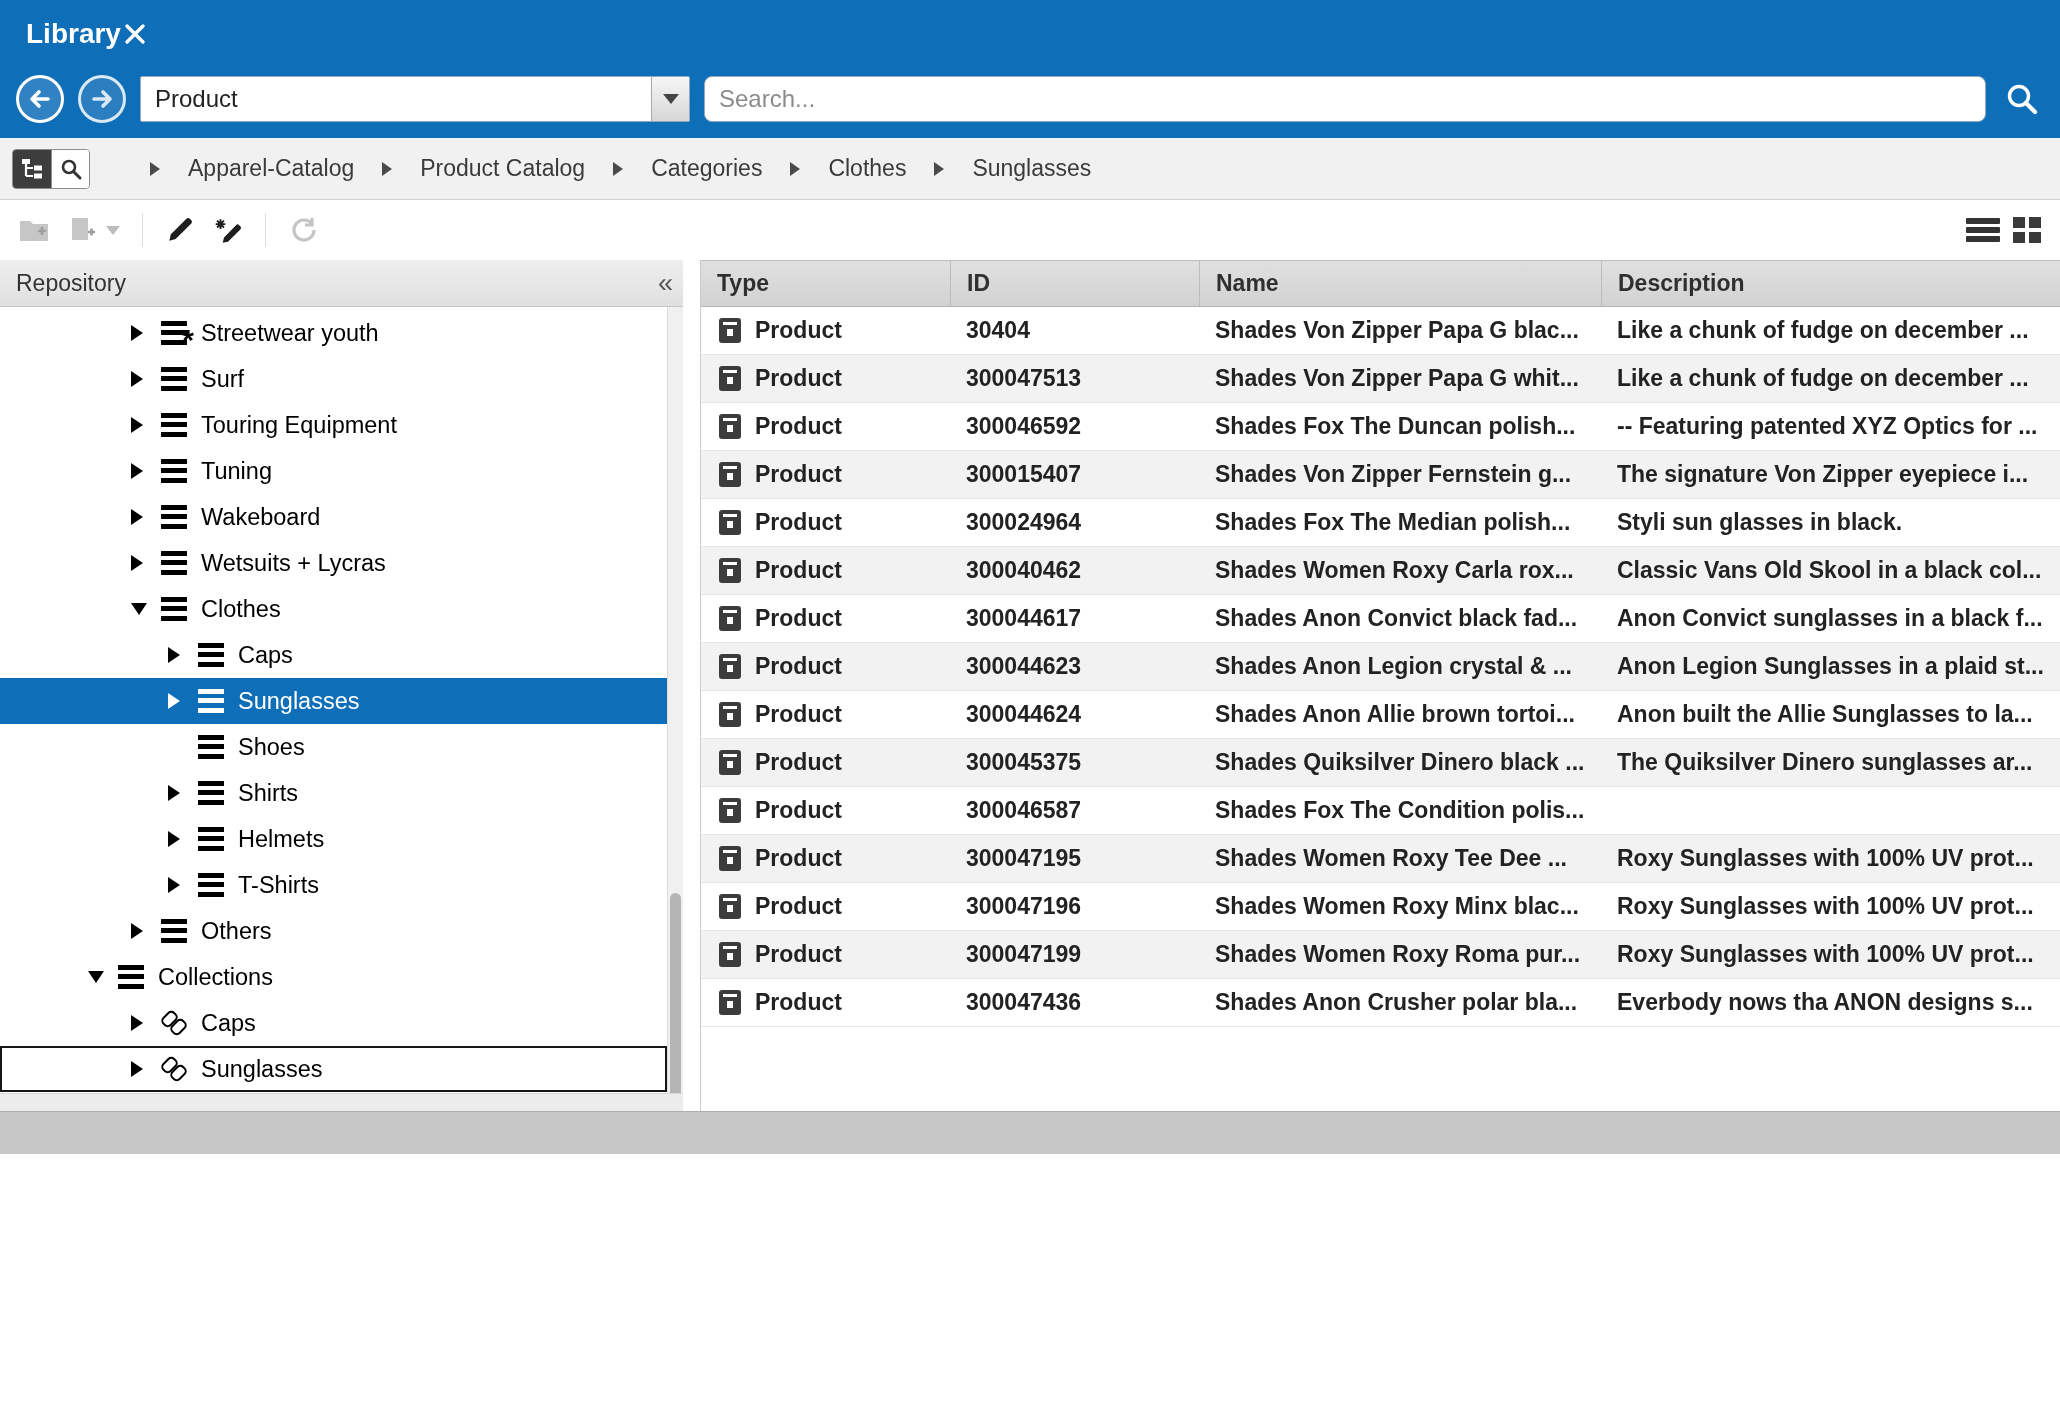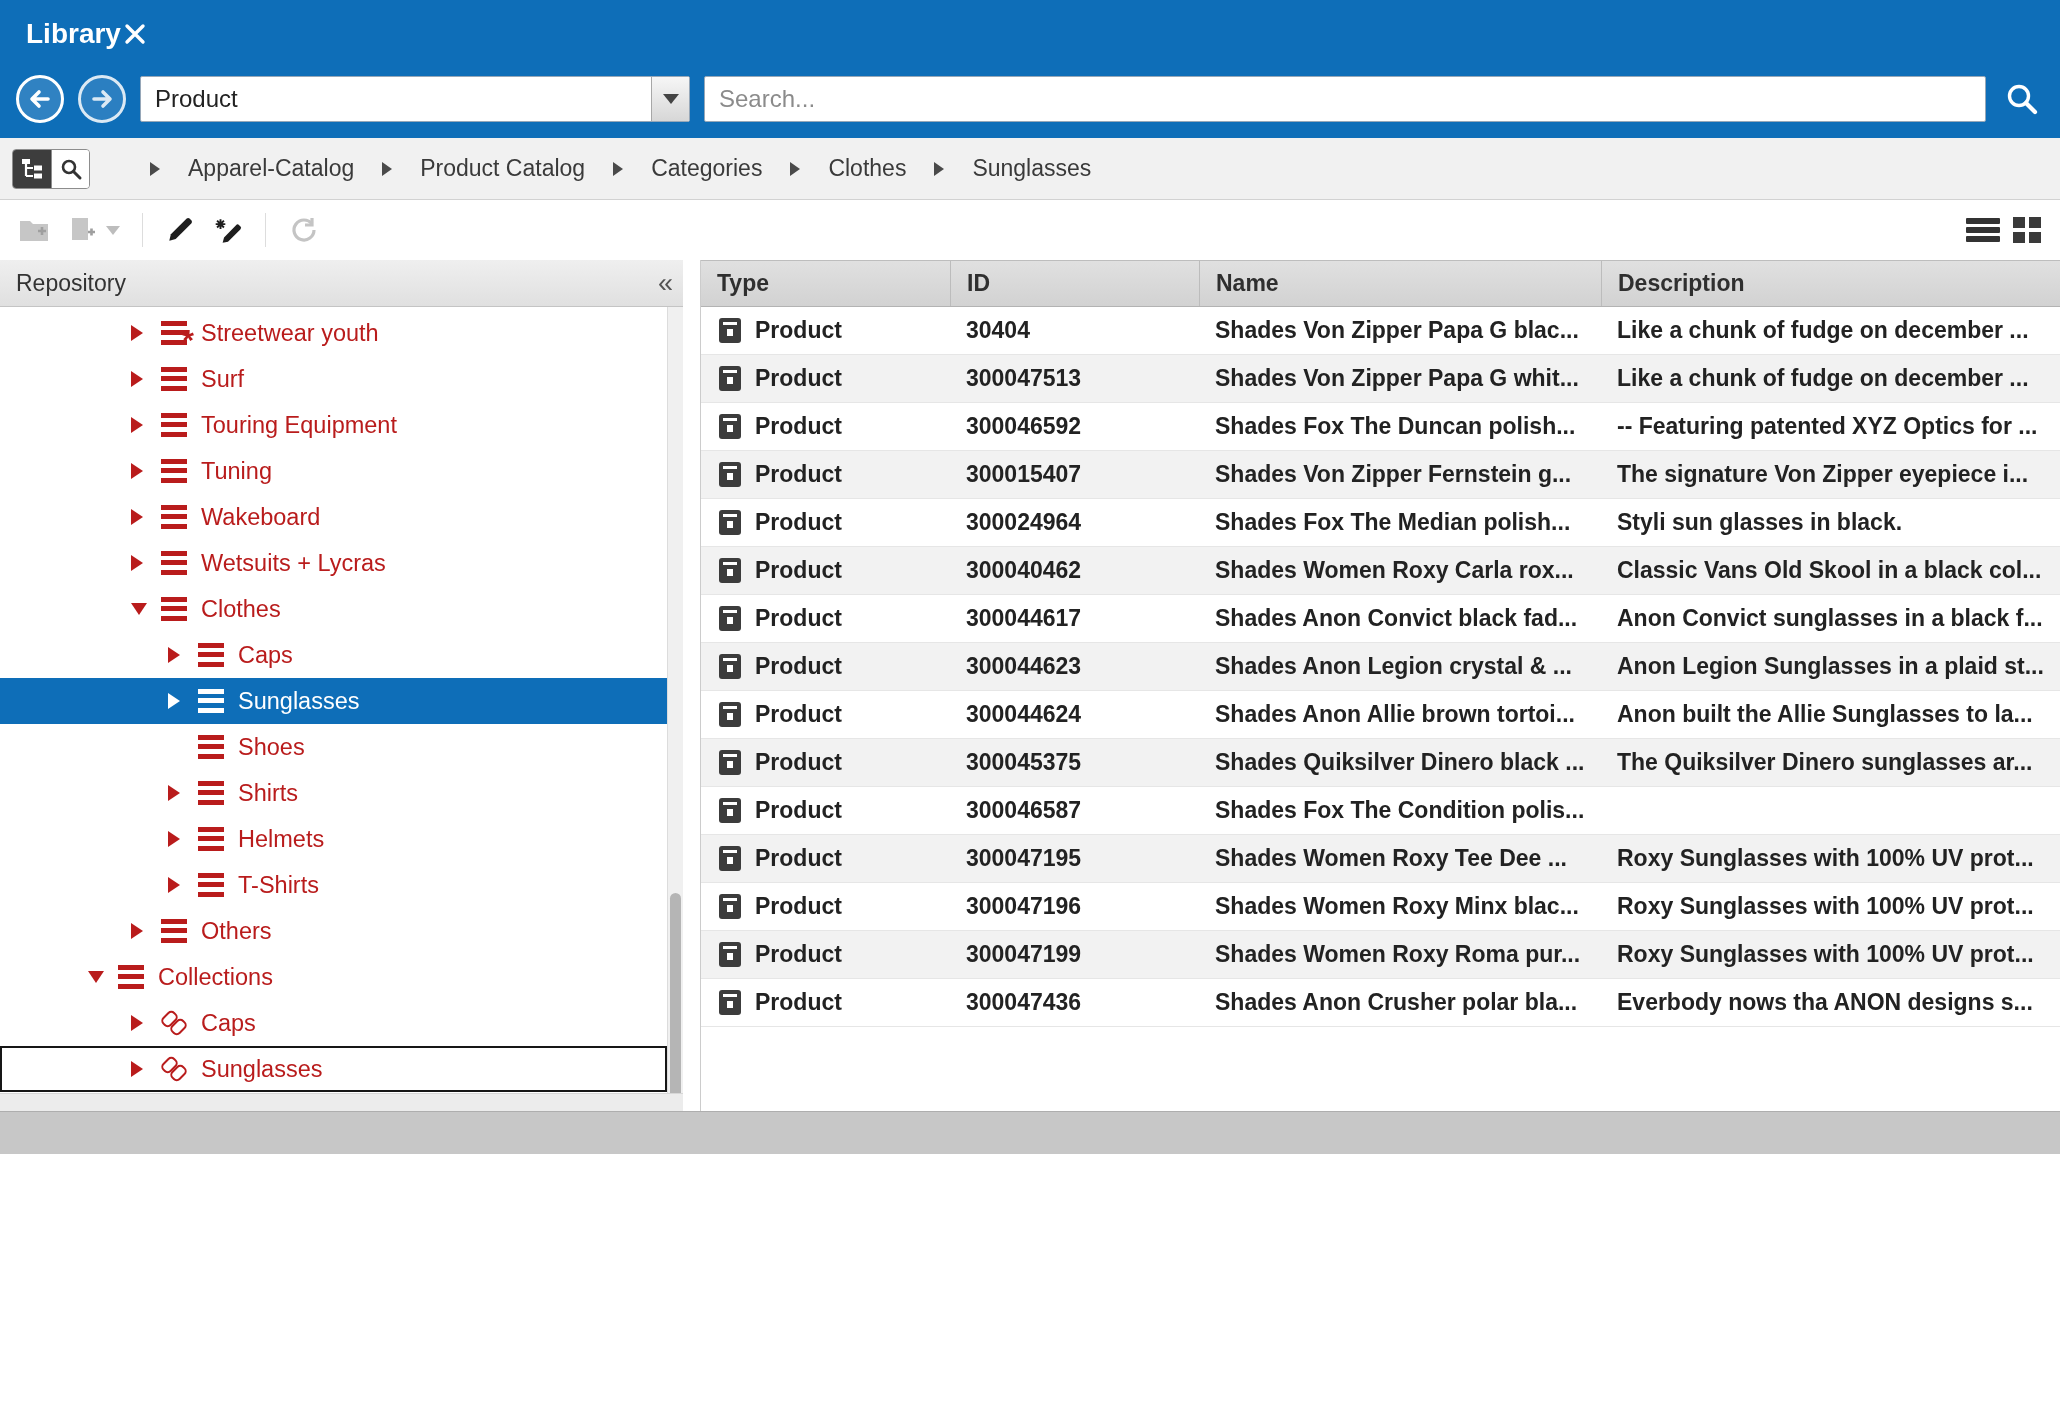--- a/index.html
+++ b/index.html
@@ -26,21 +26,21 @@
     width:550px; height:46px; flex:none; background:#fff; border:1px solid #96a7b8;
     border-radius:2px; display:flex; align-items:stretch; overflow:hidden;
   }
   .type-select-value { flex:1; display:flex; align-items:center; padding-left:14px; font-size:24px; color:#222; }
   .type-select-btn {
     width:38px; background:linear-gradient(#f6f6f6,#d7d7d7); border-left:1px solid #a7a7a7;
     display:flex; align-items:center; justify-content:center;
   }
   .caret-down { width:0; height:0; border-left:8px solid transparent; border-right:8px solid transparent; border-top:10px solid #444; }
   .search-input {
-    flex:1; height:46px; border:1px solid #96a7b8; border-radius:2px; font-size:24px;
+    flex:1; height:46px; border:1px solid #96a7b8; border-radius:8px; font-size:24px;
     padding:0 14px; font-family:inherit; color:#ec4899; outline:none;
   }
   .search-input::placeholder { color:#8b8b8b; }
   .search-go { width:44px; height:44px; flex:none; display:flex; align-items:center; justify-content:center; }
 
   
   .breadcrumb-bar {
     height:62px; background:#f1f1f1; border-bottom:1px solid #d2d2d2;
     display:flex; align-items:center; padding:0 12px; font-size:23px; color:#3a3a3a;text-align:right;
   }
@@ -72,21 +72,21 @@
     font-size:23px; color:#333;
   }
   .collapse-glyph { font-size:27px; color:#555; line-height:1; }
   .panel-body { flex:1; display:flex; overflow:hidden; }
   .tree { flex:1; overflow:hidden; padding-top:3px; }
   .vscroll { width:16px; flex:none; background:#f0f0f0; border-left:1px solid #dcdcdc; position:relative; }
   .vthumb { position:absolute; left:2px; right:2px; top:586px; height:434px; background:#b5b5b5; border-radius:7px; }
   .hscroll { height:18px; flex:none; background:#ececec; border-top:1px solid #d7d7d7; }
 
   
-  .tree-item { height:46px; display:flex; align-items:center; font-size:23.5px; color:#b91c1c; white-space:nowrap; }
+  .tree-item { height:46px; display:flex; align-items:center; font-size:23.5px; color:#000000; white-space:nowrap; }
   .tree-item.lvl0 { padding-left:88px; }
   .tree-item.lvl1 { padding-left:131px; }
   .tree-item.lvl2 { padding-left:168px; }
   .tree-item.selected { background:#0e6eb8; color:#fff; }
   .tree-item.focused { box-shadow:inset 0 0 0 2px #161616; }
 
   .arrow { width:26px; flex:none; display:flex; align-items:center; }
   .arrow.collapsed::before { content:""; border-left:12px solid currentColor; border-top:8px solid transparent; border-bottom:8px solid transparent; }
   .arrow.expanded::before { content:""; border-top:12px solid currentColor; border-left:8px solid transparent; border-right:8px solid transparent; }
   .arrow.none::before { content:""; }

